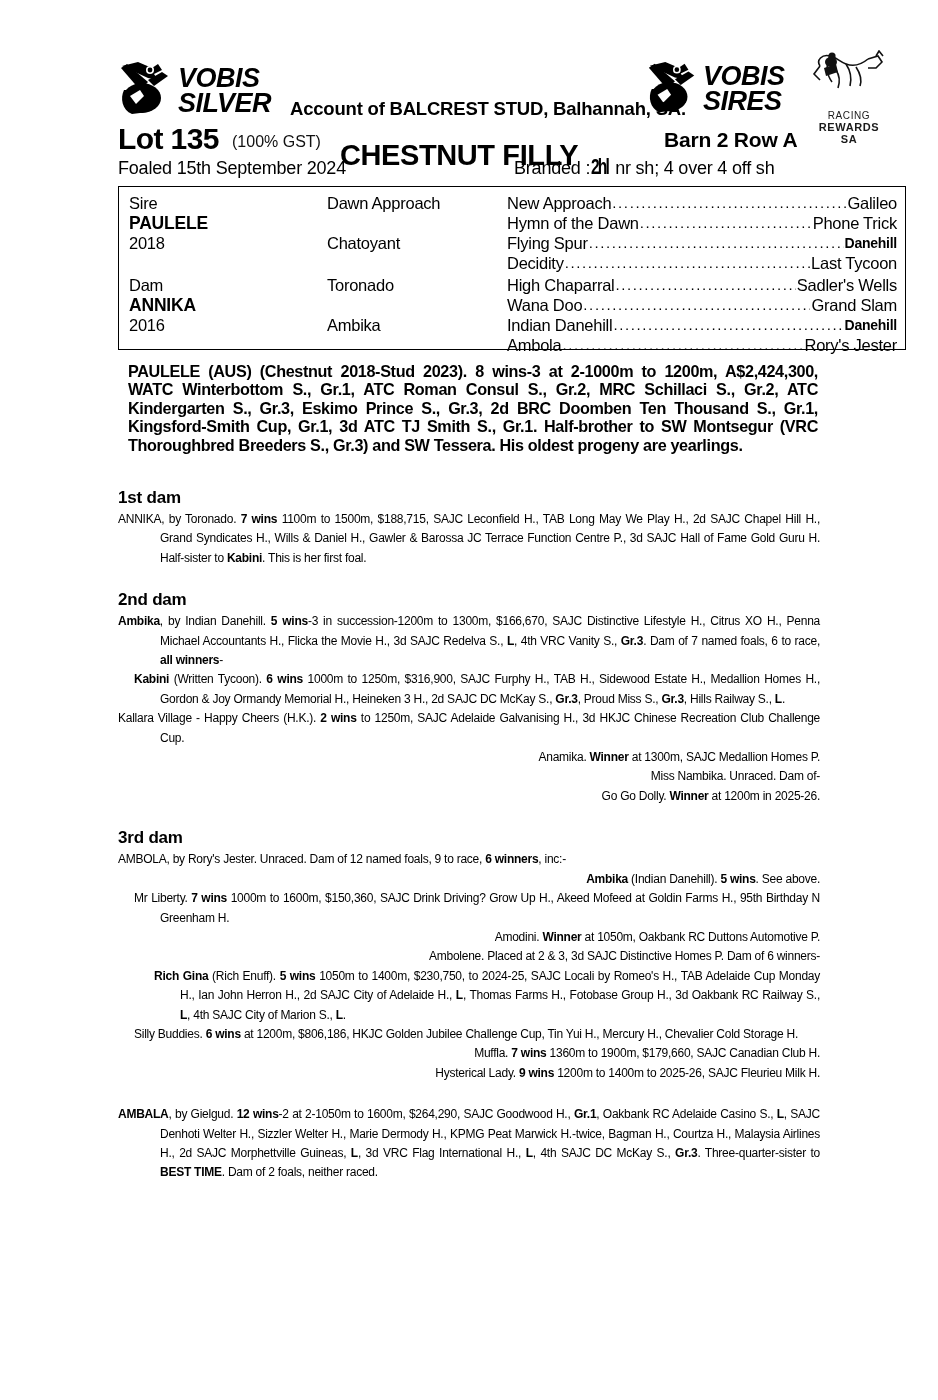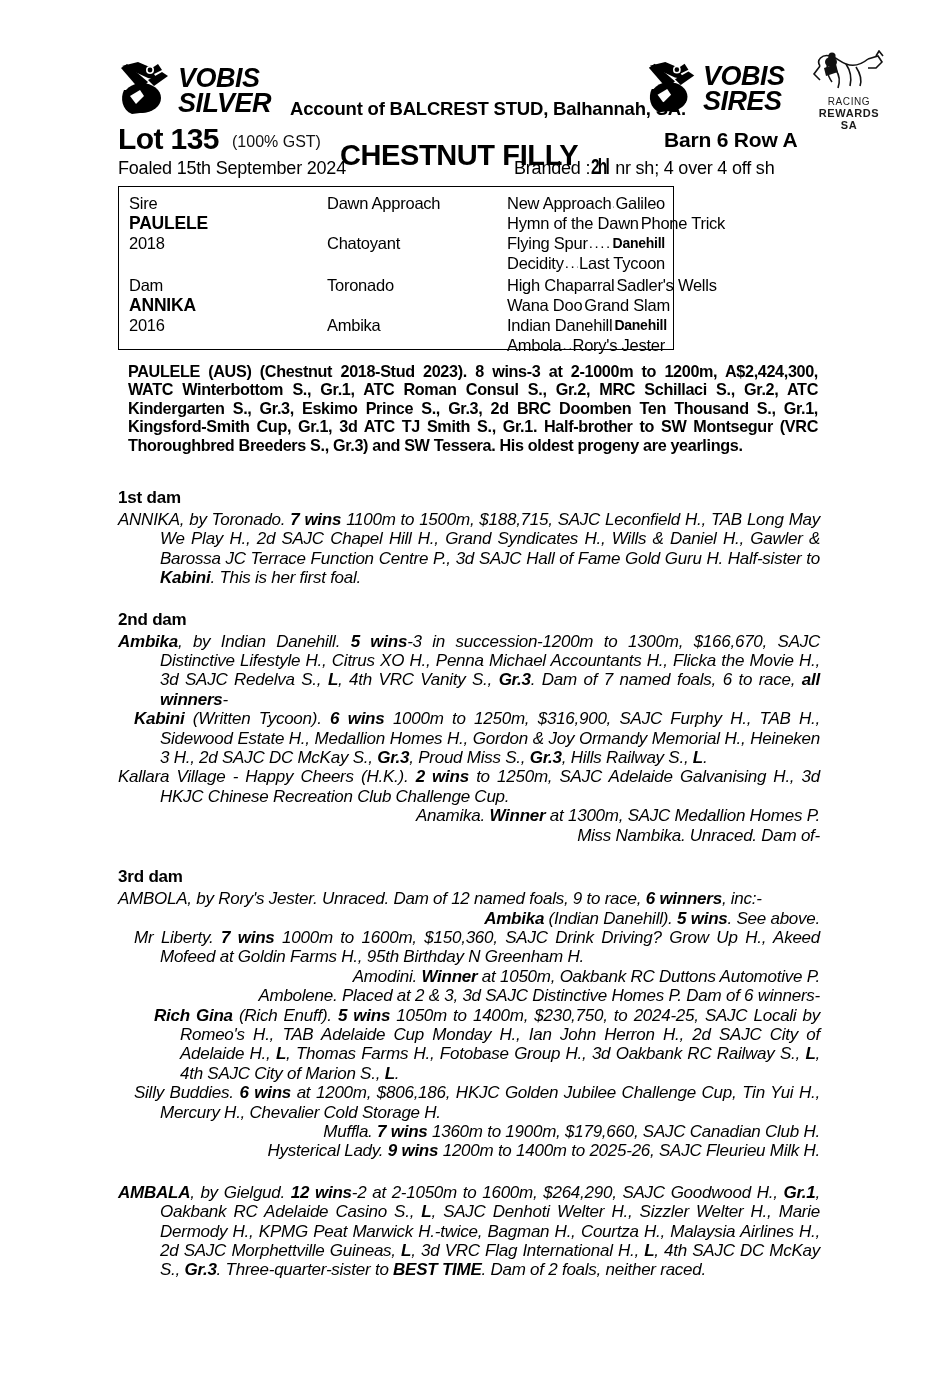--- a/index.html
+++ b/index.html
@@ -150,21 +150,21 @@
     transform-origin: left bottom;
     margin: 0 3px 0 1px;
     vertical-align: -1px;
   }
 
   
   .pedigree {
     position: absolute;
     left: 118px;
     top: 186px;
-    width: 556px;
+    width: 788px;
     height: 164px;
     border: 1.3px solid #000;
     box-sizing: border-box;
   }
   .ped-grid {
     position: relative;
     width: 100%;
     height: 100%;
     font-size: 16.5px;
     letter-spacing: -0.25px;
@@ -217,26 +217,25 @@
     left: 118px;
     width: 702px;
   }
   .dam-head {
     font-size: 17px;
     font-weight: bold;
     letter-spacing: -0.2px;
     margin-bottom: 2px;
   }
   .entry {
-    font-size: 17px;
+    font-size: 12px;
     line-height: 19.4px;
     letter-spacing: -0.25px;
     text-align: justify;
     text-justify: inter-word;
-    font-style: italic;
   }
   .entry b { font-weight: bold; }
   
   .lvl0 { padding-left: 0px;  text-indent: 0px; }
   .lvl0.hang { padding-left: 42px; text-indent: -42px; }
   .lvl1 { padding-left: 42px; text-indent: -26px; }
   .lvl2 { padding-left: 62px; text-indent: -26px; }
   .tight { margin: 0; }
   .nojust { text-align: right; }
 </style>
@@ -290,34 +289,34 @@
           <path d="M40 14 C44 20 46 28 44 36"></path>
           <path d="M24 6 C20 14 20 24 26 32"></path>
           <path d="M14 16 L8 24 L14 30"></path>
           <path d="M30 20 C34 26 34 32 32 38"></path>
           <path d="M50 17 C54 23 56 30 54 36"></path>
         </g>
         <ellipse cx="25" cy="12" rx="6" ry="5" fill="#111"></ellipse>
         <circle cx="26" cy="6" r="3.6" fill="#111"></circle>
         <path d="M18 18 L30 14 L32 22 L20 26 Z" fill="#111"></path>
       </svg>
-      <div class="rr-text" style="margin-top:1px;">
+      <div class="rr-text" style="margin-top:15px;">
         <div>RACING</div>
         <div class="rr-bold">REWARDS</div>
         <div class="rr-bold">SA</div>
       </div>
     </div>
 
     <div class="account-line">Account of BALCREST STUD, Balhannah, SA.</div>
 
     <div class="title-row">
       <span class="lot-number">Lot 135</span>
       <span class="gst-note">(100% GST)</span>
       <span class="colour-sex">CHESTNUT FILLY</span>
-      <span class="barn-row">Barn 6 Row A</span>
+      <span class="barn-row">Barn 2 Row A</span>
     </div>
 
     <div class="foaled-line">Foaled 15th September 2024</div>
     <div class="branded-line">
       <span>Branded :</span><span class="brand-glyph">2hl</span><span>nr sh; 4 over 4 off sh</span>
     </div>
   </div>
 
   <div class="pedigree">
     <div class="ped-grid">
@@ -422,20 +421,21 @@
         <div class="dam-head">1st dam</div>
         <div class="entry tight lvl0 hang"><span>ANNIKA, by Toronado. </span><b>7 wins</b><span> 1100m to 1500m, $188,715, SAJC Leconfield H., TAB Long May We Play H., 2d SAJC Chapel Hill H., Grand Syndicates H., Wills &amp; Daniel H., Gawler &amp; Barossa JC Terrace Function Centre P., 3d SAJC Hall of Fame Gold Guru H. Half-sister to </span><b>Kabini</b><span>. This is her first foal.</span></div>
       </div>
       <div style="margin-top: 22px;">
         <div class="dam-head">2nd dam</div>
         <div class="entry tight lvl0 hang"><b>Ambika</b><span>, by Indian Danehill. </span><b>5 wins</b><span>-3 in succession-1200m to 1300m, $166,670, SAJC Distinctive Lifestyle H., Citrus XO H., Penna Michael Accountants H., Flicka the Movie H., 3d SAJC Redelva S., </span><b>L</b><span>, 4th VRC Vanity S., </span><b>Gr.3</b><span>. Dam of 7 named foals, 6 to race, </span><b>all winners</b><span>-</span></div>
         <div class="entry tight lvl1"><b>Kabini</b><span> (Written Tycoon). </span><b>6 wins</b><span> 1000m to 1250m, $316,900, SAJC Furphy H., TAB H., Sidewood Estate H., Medallion Homes H., Gordon &amp; Joy Ormandy Memorial H., Heineken 3 H., 2d SAJC DC McKay S., </span><b>Gr.3</b><span>, Proud Miss S., </span><b>Gr.3</b><span>, Hills Railway S., </span><b>L</b><span>.</span></div>
         <div class="entry tight lvl0 hang"><span>Kallara Village - Happy Cheers (H.K.). </span><b>2 wins</b><span> to 1250m, SAJC Adelaide Galvanising H., 3d HKJC Chinese Recreation Club Challenge Cup.</span></div>
         <div class="entry tight lvl0 nojust"><span>Anamika. </span><b>Winner</b><span> at 1300m, SAJC Medallion Homes P.</span></div>
         <div class="entry tight lvl0 nojust"><span>Miss Nambika. Unraced. Dam of-</span></div>
+        <div class="entry tight lvl1 nojust"><span>Go Go Dolly. </span><b>Winner</b><span> at 1200m in 2025-26.</span></div>
       </div>
       <div style="margin-top: 22px;">
         <div class="dam-head">3rd dam</div>
         <div class="entry tight lvl0 hang"><span>AMBOLA, by Rory's Jester. Unraced. Dam of 12 named foals, 9 to race, </span><b>6 winners</b><span>, inc:-</span></div>
         <div class="entry tight lvl1 nojust"><b>Ambika</b><span> (Indian Danehill). </span><b>5 wins</b><span>. See above.</span></div>
         <div class="entry tight lvl1"><span>Mr Liberty. </span><b>7 wins</b><span> 1000m to 1600m, $150,360, SAJC Drink Driving? Grow Up H., Akeed Mofeed at Goldin Farms H., 95th Birthday N Greenham H.</span></div>
         <div class="entry tight lvl1 nojust"><span>Amodini. </span><b>Winner</b><span> at 1050m, Oakbank RC Duttons Automotive P.</span></div>
         <div class="entry tight lvl1 nojust"><span>Ambolene. Placed at 2 &amp; 3, 3d SAJC Distinctive Homes P. Dam of 6 winners-</span></div>
         <div class="entry tight lvl2"><b>Rich Gina</b><span> (Rich Enuff). </span><b>5 wins</b><span> 1050m to 1400m, $230,750, to 2024-25, SAJC Locali by Romeo's H., TAB Adelaide Cup Monday H., Ian John Herron H., 2d SAJC City of Adelaide H., </span><b>L</b><span>, Thomas Farms H., Fotobase Group H., 3d Oakbank RC Railway S., </span><b>L</b><span>, 4th SAJC City of Marion S., </span><b>L</b><span>.</span></div>
         <div class="entry tight lvl1"><span>Silly Buddies. </span><b>6 wins</b><span> at 1200m, $806,186, HKJC Golden Jubilee Challenge Cup, Tin Yui H., Mercury H., Chevalier Cold Storage H.</span></div>

